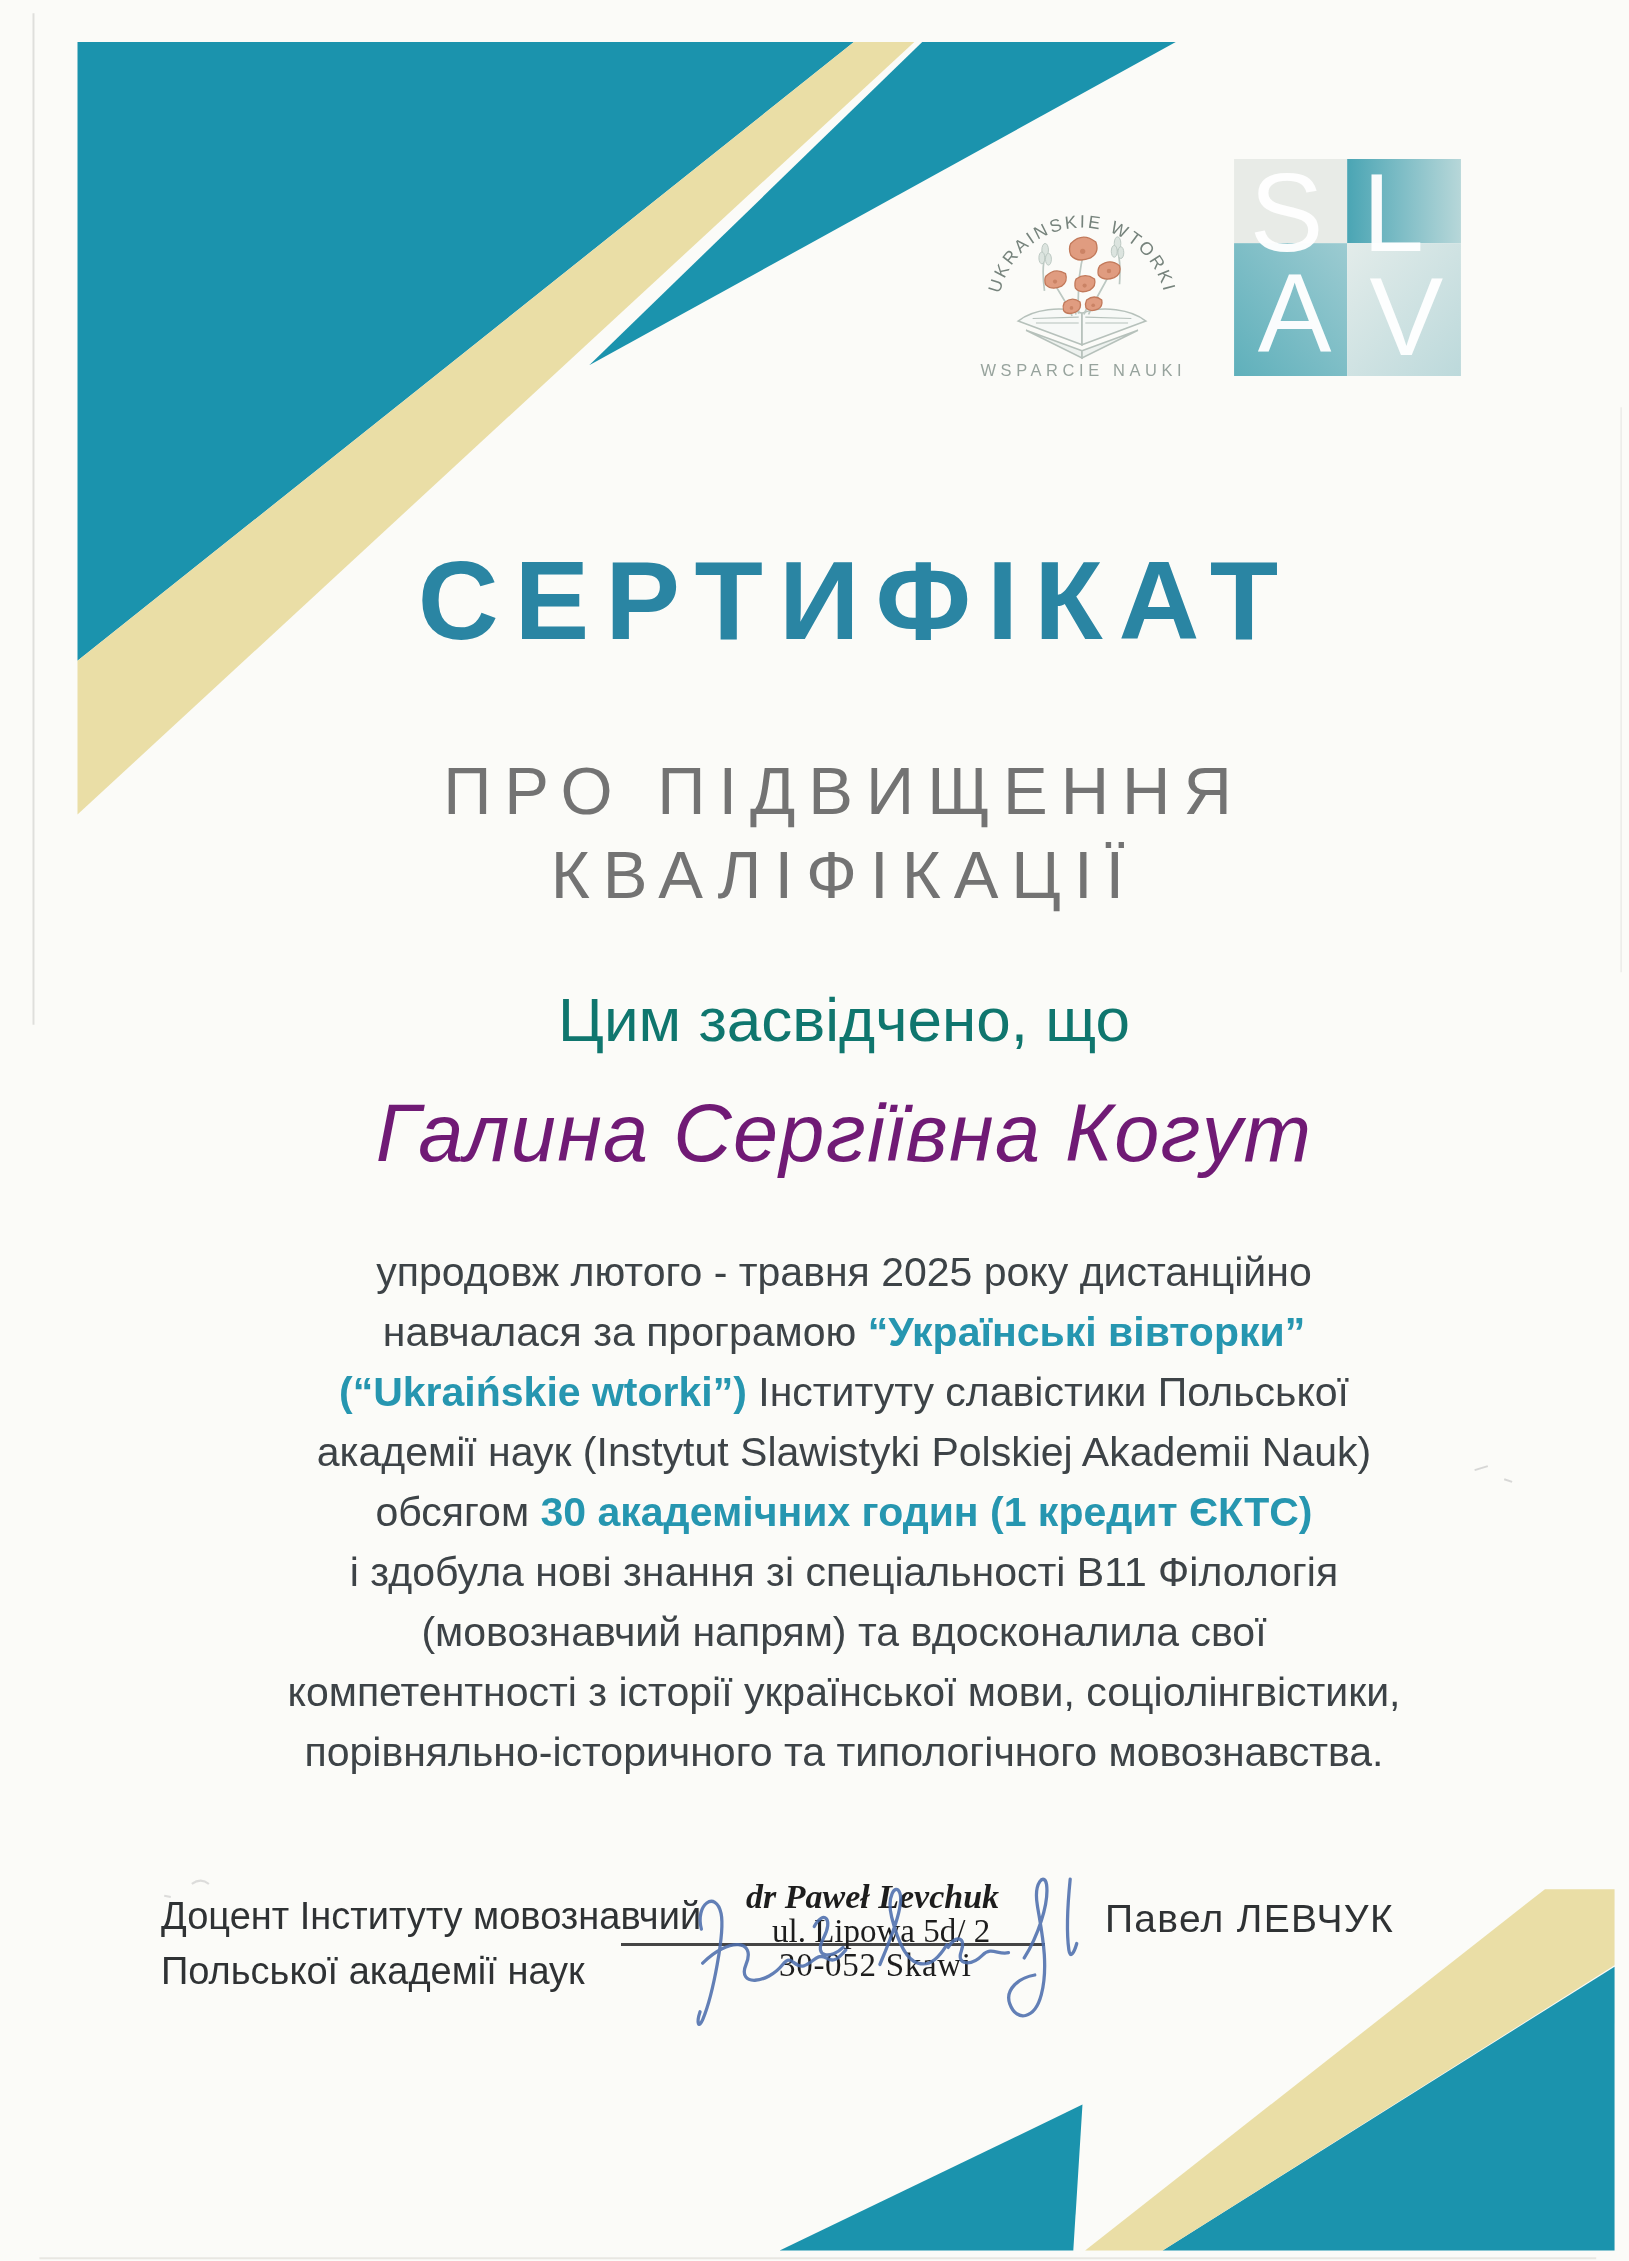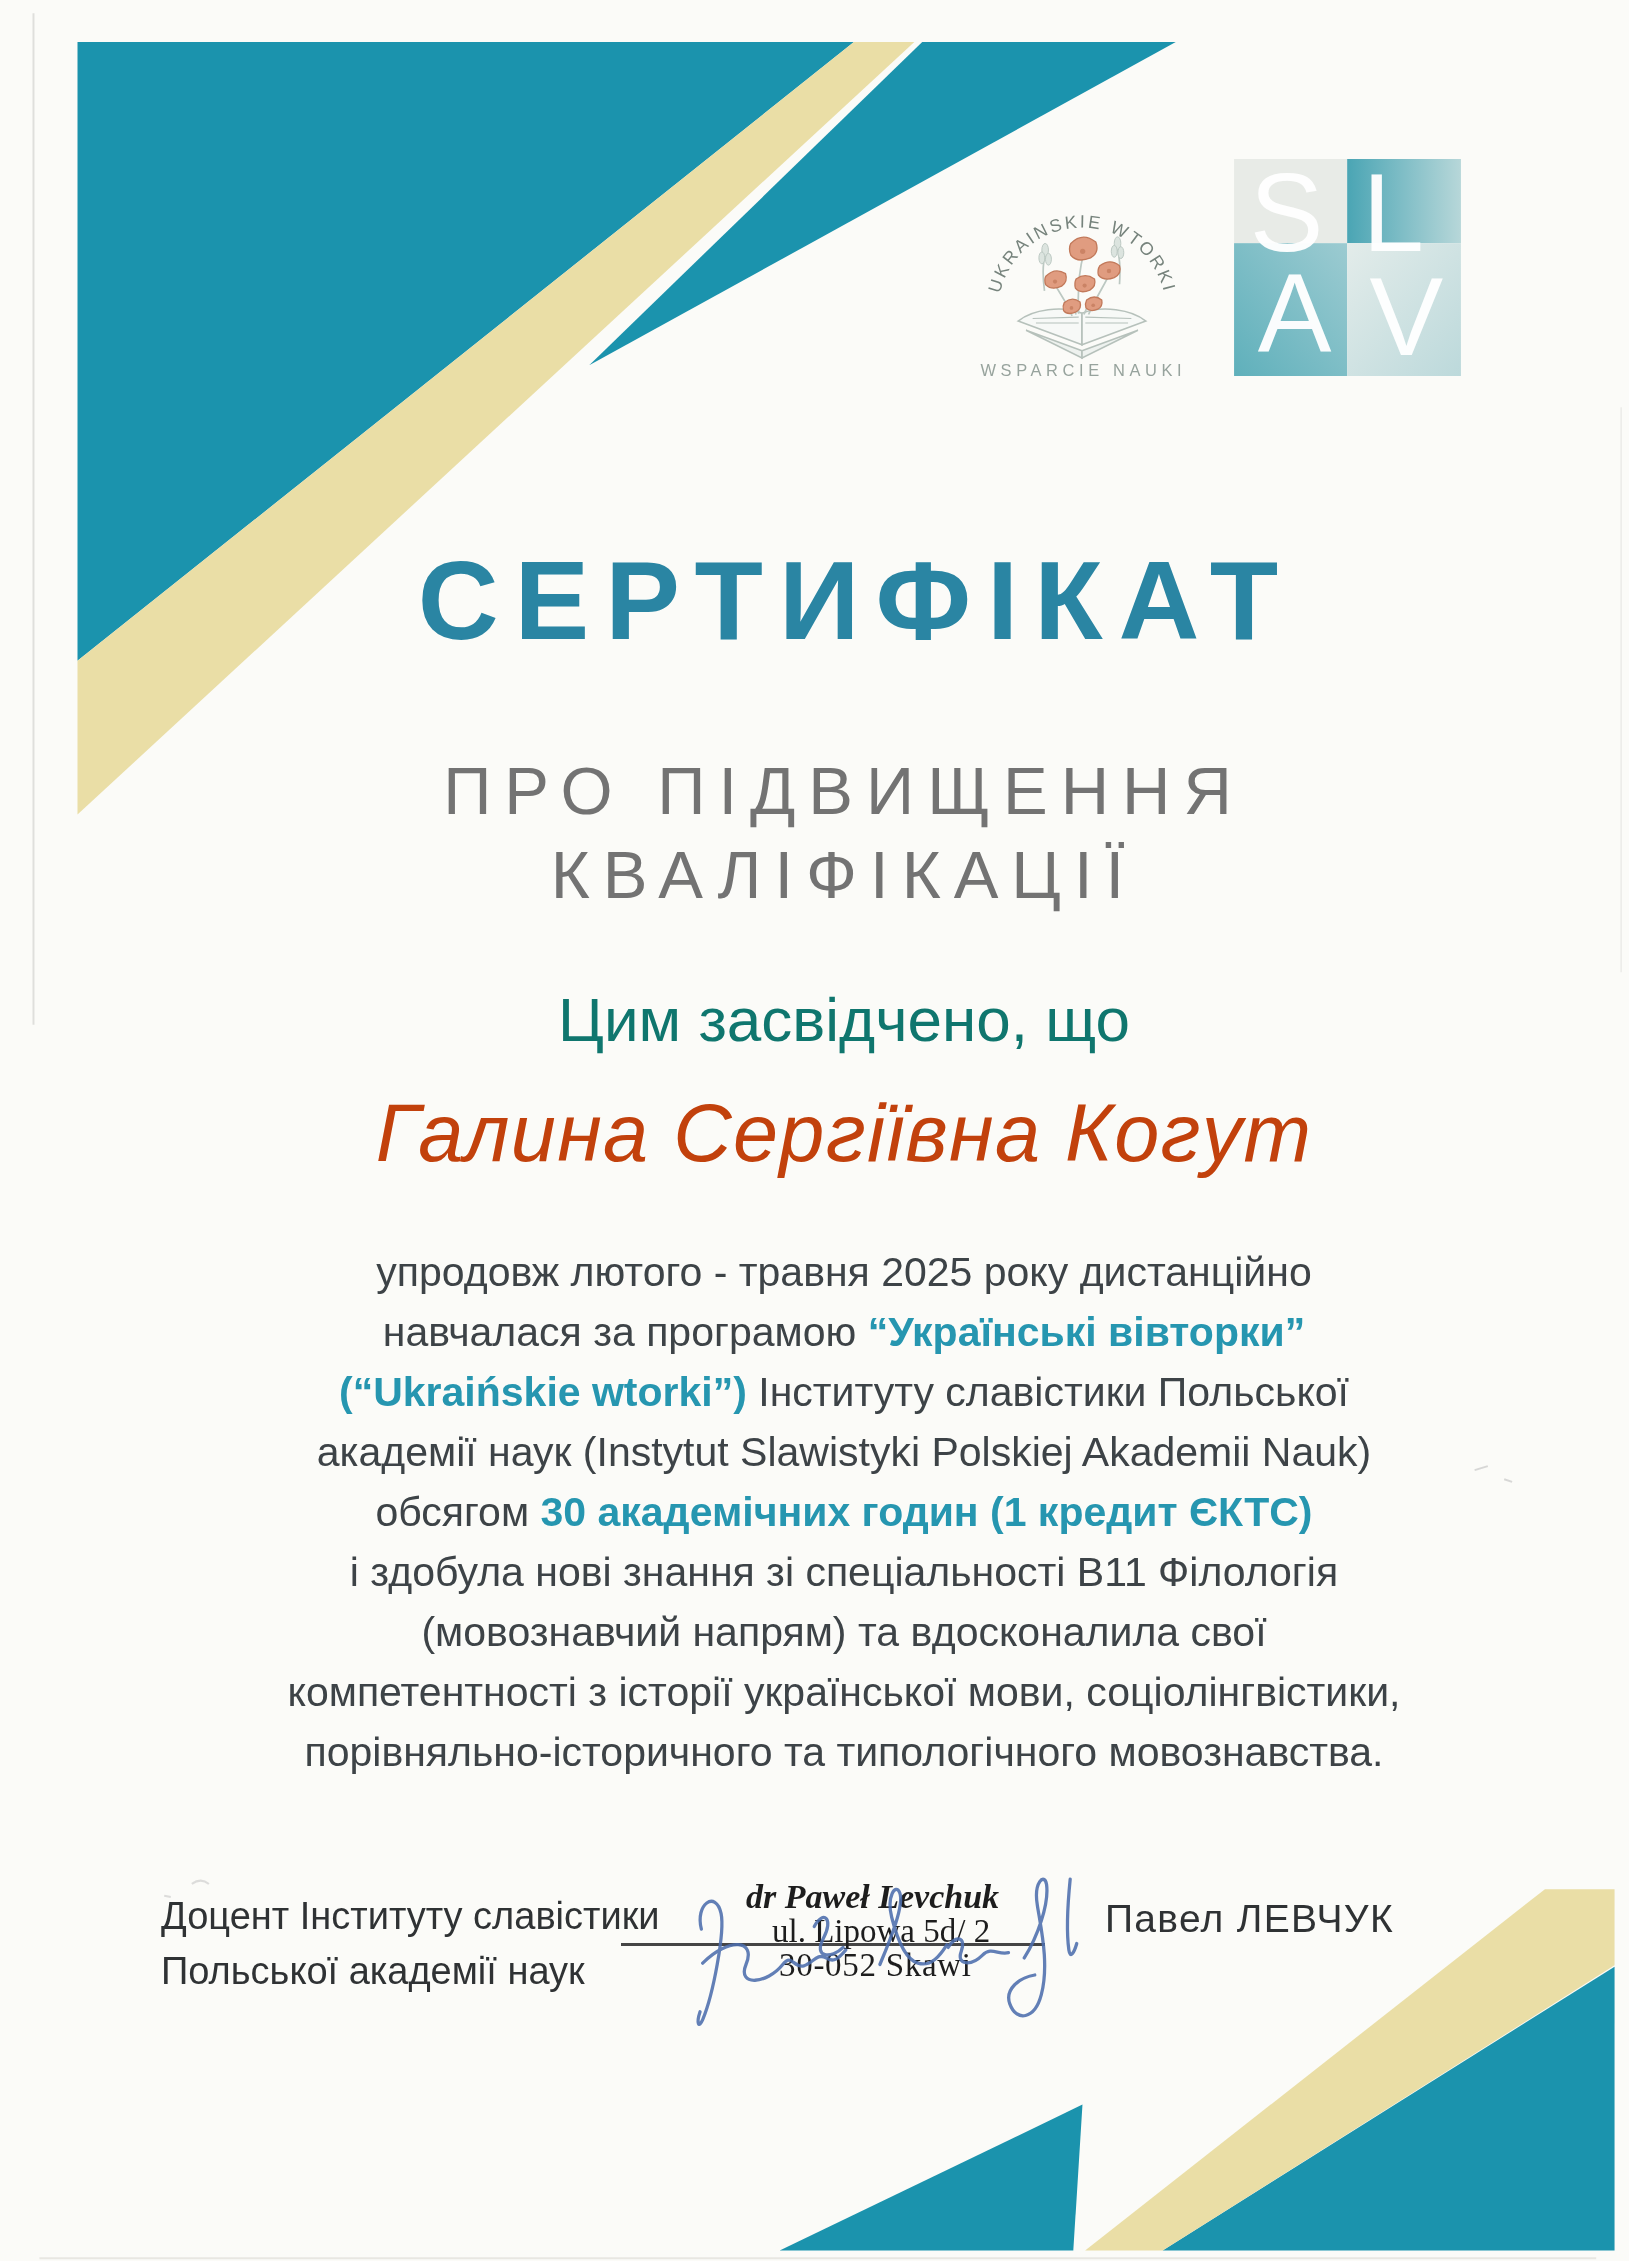--- a/index.html
+++ b/index.html
@@ -19,21 +19,21 @@
   }
   .subtitle{
     font-size:67px;font-weight:300;letter-spacing:13px;color:#737373;
     line-height:1;white-space:nowrap;
   }
   .sub1{top:757px;}
   .sub2{top:841px;}
   .intro{top:989px;font-size:62px;font-weight:300;color:#0f766e;line-height:1;}
   .recipient{
     top:1093px;font-size:81px;font-style:italic;font-weight:400;
-    color:#c2410c;letter-spacing:1.3px;line-height:1;white-space:nowrap;
+    color:#701a75;letter-spacing:1.3px;line-height:1;white-space:nowrap;
   }
   
   .bodytext{top:1242px;font-size:41px;line-height:60px;color:#3d4347;}
   .bodytext .ln{white-space:nowrap;}
   .bodytext .accent{color:#2696b0;font-weight:700;}
   
   .role{
     left:161px;top:1889px;font-size:38px;line-height:55px;color:#2f3234;
     text-align:left;
   }
@@ -184,21 +184,21 @@
     <div class="ln"><span class="accent">(“Ukraińskie wtorki”) </span><span>Інституту славістики Польської</span></div>
     <div class="ln"><span>академії наук (Instytut Slawistyki Polskiej Akademii Nauk)</span></div>
     <div class="ln"><span>обсягом </span><span class="accent">30 академічних годин (1 кредит ЄКТС)</span></div>
     <div class="ln"><span>і здобула нові знання зі спеціальності В11 Філологія</span></div>
     <div class="ln"><span>(мовознавчий напрям) та вдосконалила свої</span></div>
     <div class="ln"><span>компетентності з історії української мови, соціолінгвістики,</span></div>
     <div class="ln"><span>порівняльно-історичного та типологічного мовознавства.</span></div>
   </div>
 
   <div class="abs role">
-    <div>Доцент Інституту славістики</div>
+    <div>Доцент Інституту мовознавчий</div>
     <div>Польської академії наук</div>
   </div>
 
   <div class="abs rule"></div>
 
   <div class="abs stamp">
     <div class="s1">dr Paweł Levchuk</div>
     <div class="s2">ul. Lipowa 5d/ 2</div>
     <div class="s3">30-052 Skawi</div>
   </div>

